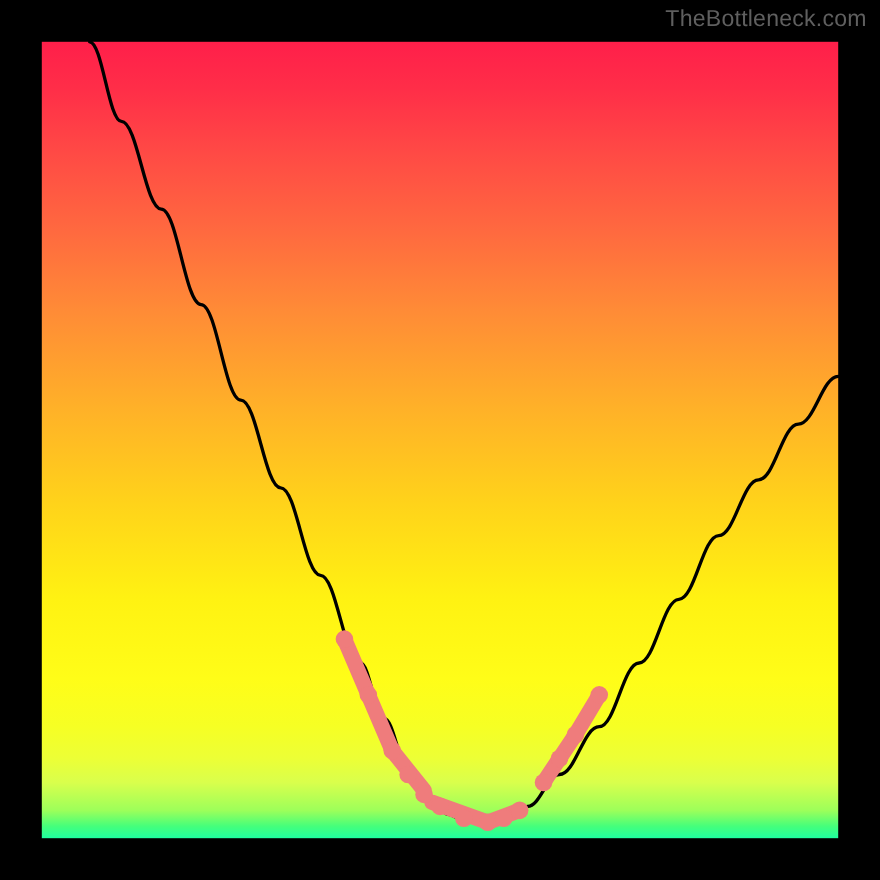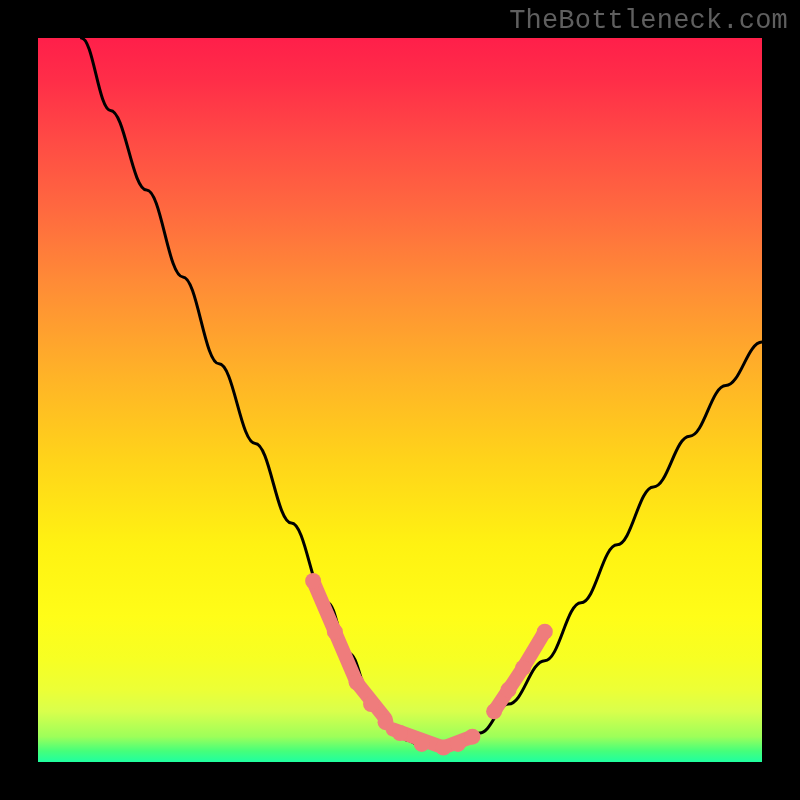--- a/index.html
+++ b/index.html
@@ -43,25 +43,24 @@
       #9dff5a 96.5%,
       #45ff7b 98.5%,
       #1fffa0 100%
     );
   }
   .watermark {
     position: absolute;
     top: 6px;
     right: 12px;
     color: #5f5f5f;
-    font-size: 27px;
+    font-size: 21px;
     font-weight: 500;
     letter-spacing: 0.2px;
     user-select: none;
-    font-family: Liberation Mono, monospace;
   }
   svg.curve {
     position: absolute;
     left: 0;
     top: 0;
     width: 724px;
     height: 724px;
     overflow: visible;
   }
 </style>

